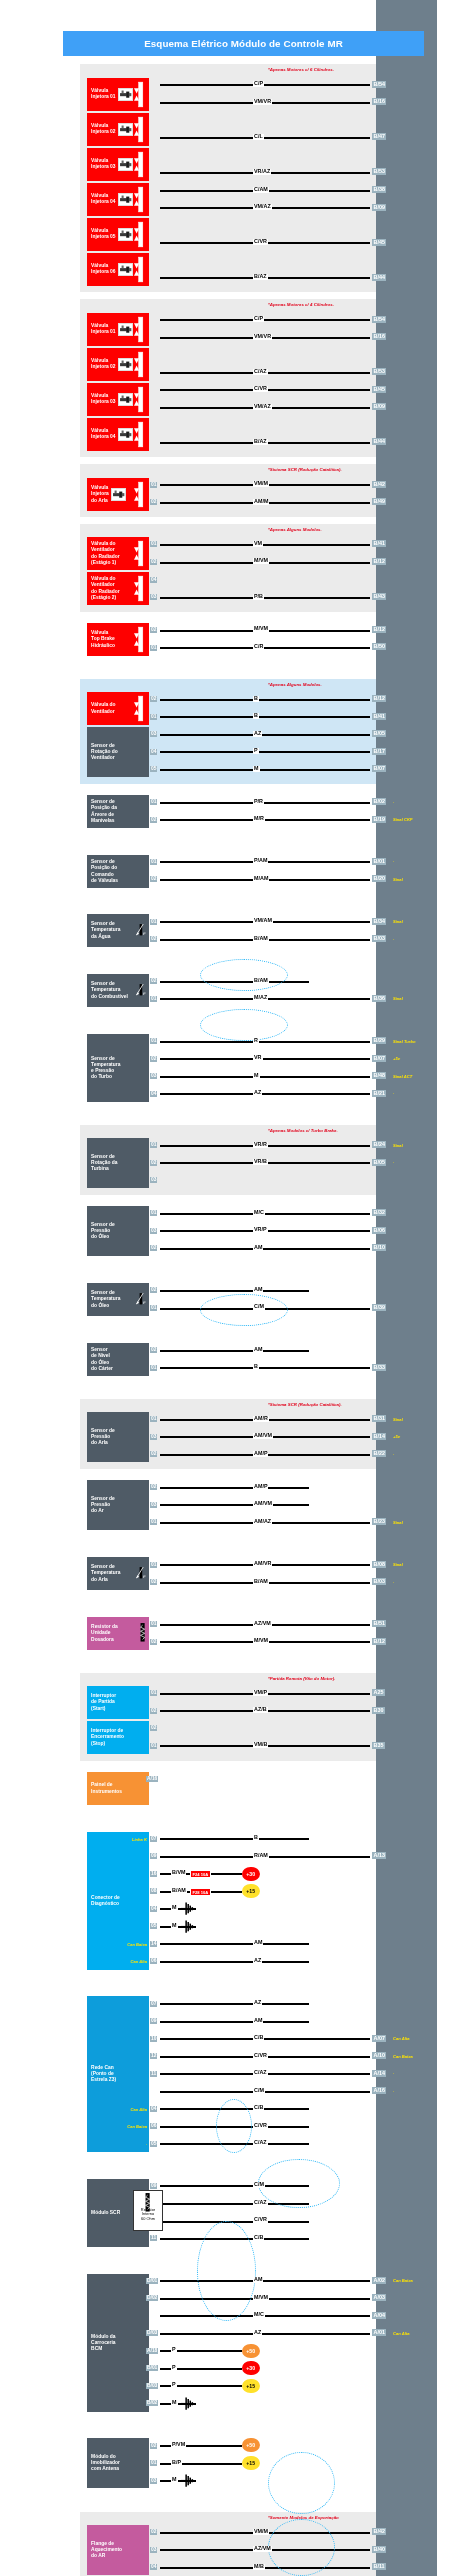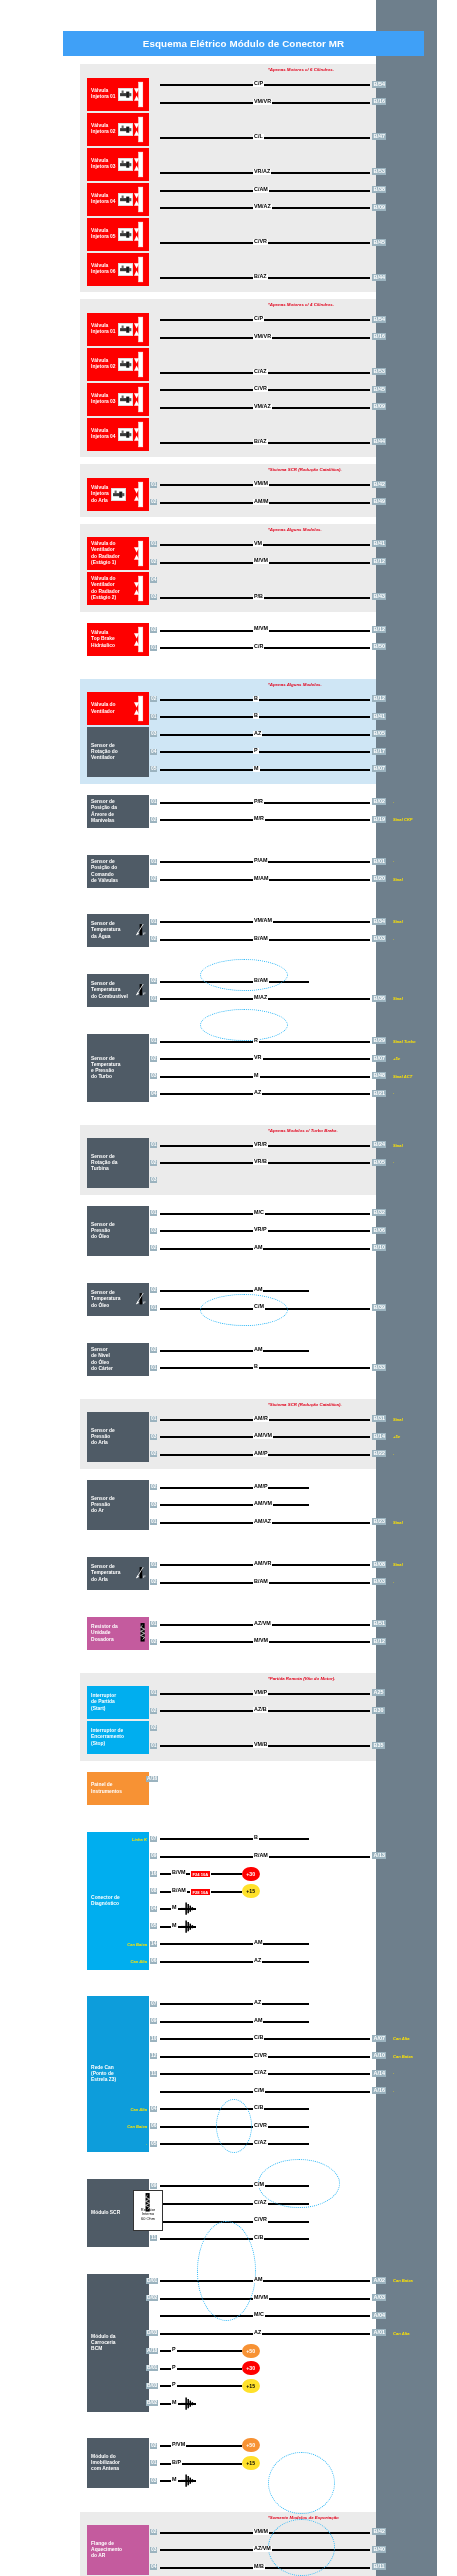--- a/index.html
+++ b/index.html
@@ -113,21 +113,21 @@
   
   #pinouts {
     position:absolute; left:5.2px; top:3199px; width:447px; z-index:6;
   }
 </style>
 </head>
 <body>
 
 <div id="ecu-bar"></div>
 
-<div id="title-bar">Esquema Elétrico Módulo de Conector MR</div>
+<div id="title-bar">Esquema Elétrico Módulo de Controle MR</div>
 
 <div id="canvas"></div>
 
 <div id="pinouts">
   
   
   
 </div>
 
 <div class="band" style="left: 80px; top: 64px; width: 296px; height: 228px;"></div>

